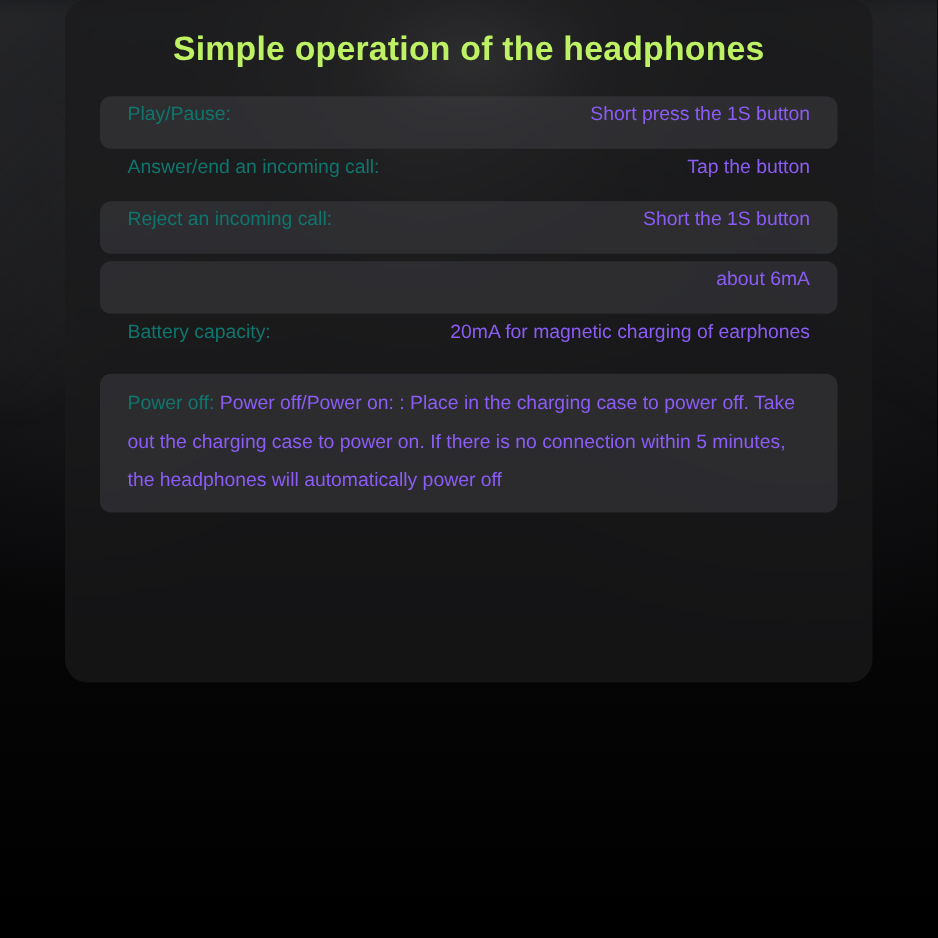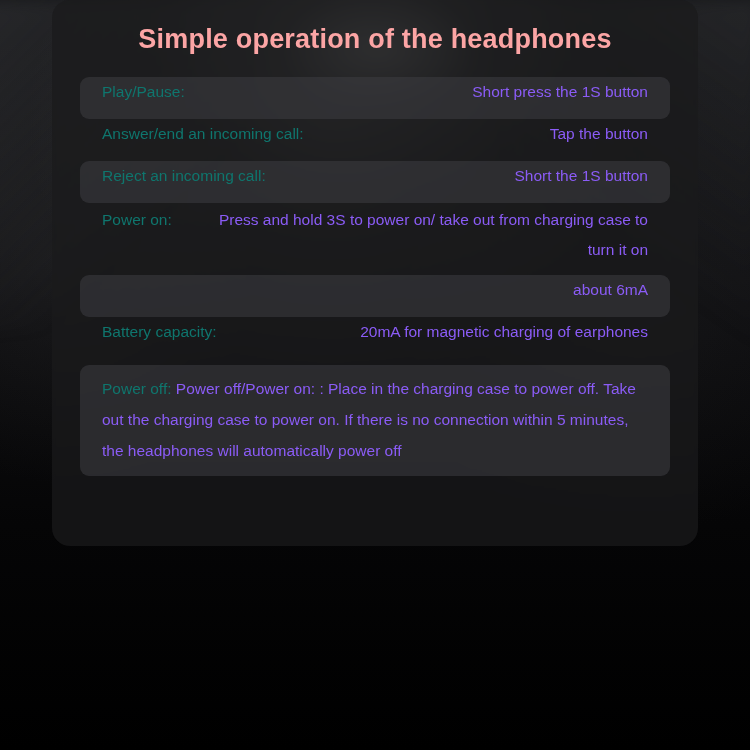--- a/index.html
+++ b/index.html
@@ -57,21 +57,21 @@
     backdrop-filter: blur(2px);
     box-sizing: border-box;
     padding: 0 28px;
     overflow: hidden;
   }
 
   .title {
     margin: 0;
     padding-top: 24px;
     text-align: center;
-    color: #fca5a5;
+    color: #bef264;
     font-size: 27px;
     font-weight: bold;
     letter-spacing: 0.2px;
   }
 
   .rows {
     margin-top: 22px;
   }
 
   .row {
@@ -149,24 +149,20 @@
     <div class="row plain">
       <span class="label">Answer/end an incoming call:</span>
       <span class="value">Tap the button</span>
     </div>
 
     <div class="row shaded">
       <span class="label">Reject an incoming call:</span>
       <span class="value">Short the 1S button</span>
     </div>
 
-    <div class="row plain tall">
-      <span class="label">Power on:</span>
-      <span class="value">Press and hold 3S to power on/ take out from charging case to turn it on</span>
-    </div>
 
     <div class="spacer-sm"></div>
 
     <div class="row shaded">
       <span class="value">about 6mA</span>
     </div>
 
     <div class="row plain">
       <span class="label">Battery capacity:</span>
       <span class="value">20mA for magnetic charging of earphones</span>

